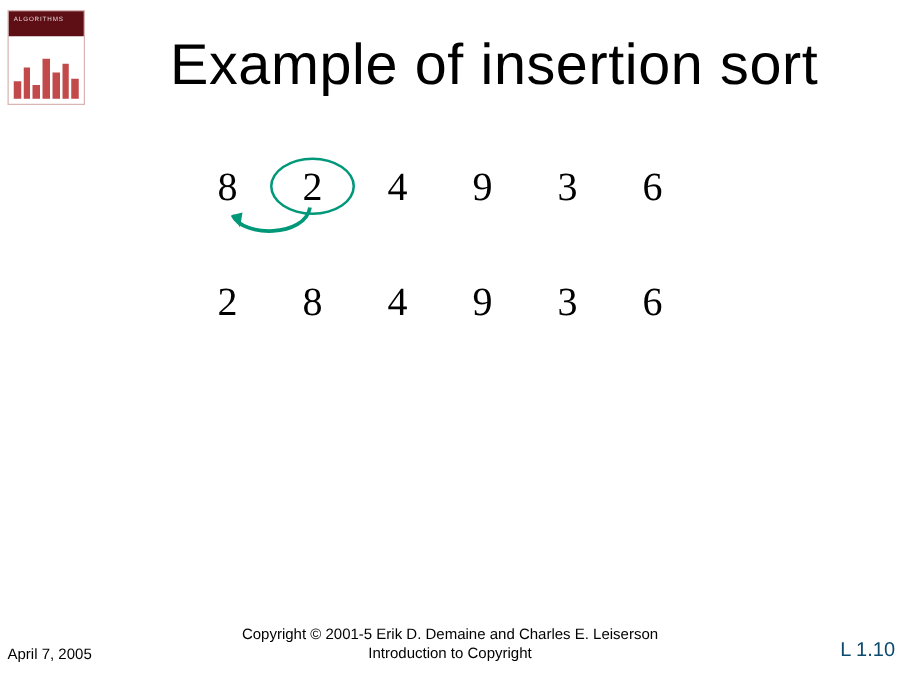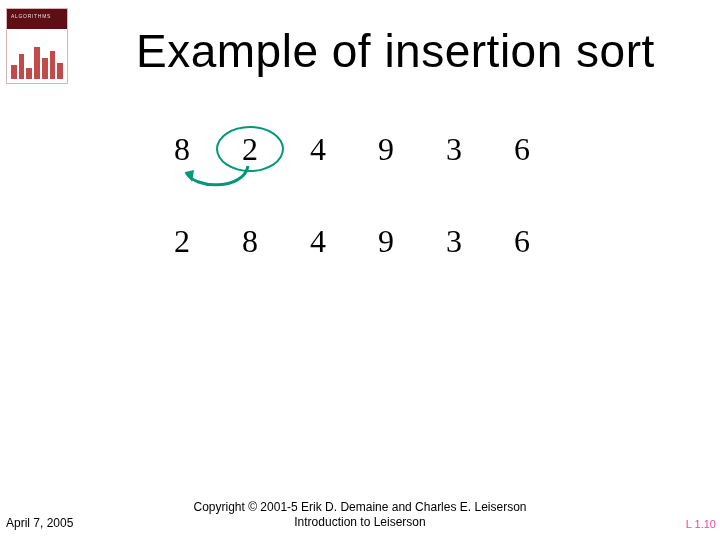--- a/index.html
+++ b/index.html
@@ -19,21 +19,21 @@
   .book-thumb .chart span:nth-child(7){height:35%}
   .title { position:absolute; top:24px; left:92px; font-size:46px; color:#000; font-weight:400; letter-spacing:0.5px;margin-left:44px; }
   .rows { position:absolute; top:126px; left:148px; }
   .row { display:flex; gap:0; margin-bottom:46px; position:relative; }
   .cell { width:68px; height:46px; display:flex; align-items:center; justify-content:center; font-size:32px; font-family: "Times New Roman", serif; }
   .circle { border:2px solid #009879; border-radius:50%; }
   .arrow-svg { position:absolute; left:-4px; top:34px; width:148px; height:48px; display:flex; align-items:flex-start; justify-content:flex-start; }
   .footer { position:absolute; bottom:6px; left:0; right:0; height:40px; }
   .date { position:absolute; left:6px; bottom:4px; font-size:12px; color:#000; }
   .copyright { position:absolute; left:0; right:0; bottom:4px; text-align:center; font-size:12px; color:#000; line-height:1.25; }
-  .pagenum { position:absolute; right:4px; bottom:4px; font-size:11px; color:#ec4899; }
+  .pagenum { position:absolute; right:4px; bottom:4px; font-size:16px; color:#0c4a6e; }
 </style>
 </head>
 <body>
 <div class="slide">
 
   <div class="book-thumb">
     <div class="redband"></div>
     <div class="chart">
         <span></span>
         <span></span>
@@ -71,18 +71,18 @@
       <div class="cell">9</div>
       <div class="cell">3</div>
       <div class="cell">6</div>
     </div>
   </div>
 
   <div class="footer">
     <div class="date">April 7, 2005</div>
     <div class="copyright">
       <span>Copyright © 2001-5 Erik D. Demaine and Charles E. Leiserson</span><br>
-      <span>Introduction to Leiserson</span>
+      <span>Introduction to Copyright</span>
     </div>
     <div class="pagenum">L 1.10</div>
   </div>
 
 </div>
 
 </body></html>

